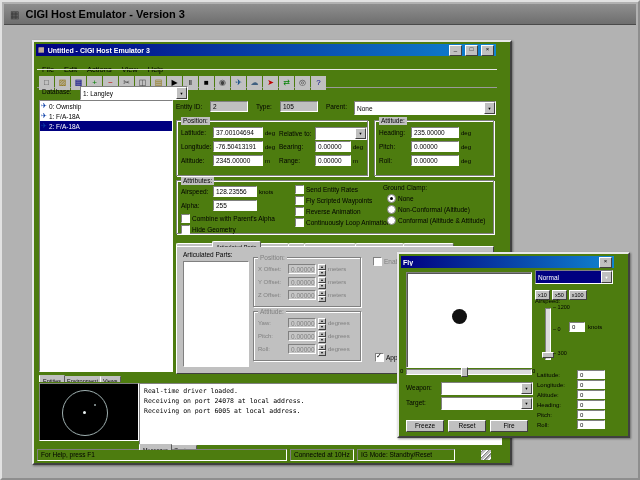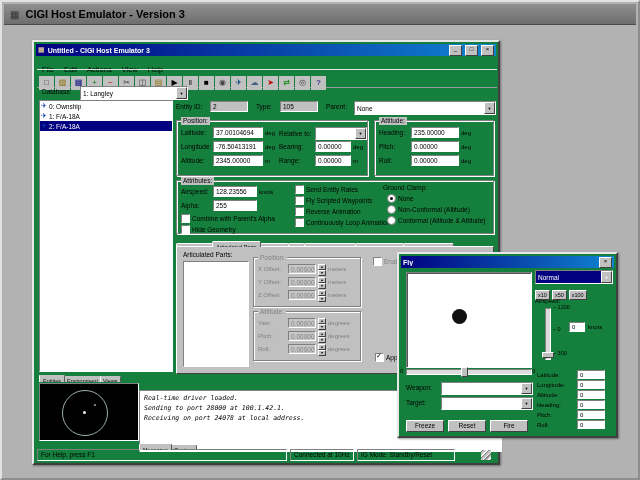--- a/index.html
+++ b/index.html
@@ -5,22 +5,22 @@
   html,body{margin:0;padding:0;}
   body{width:640px;height:480px;position:relative;overflow:hidden;background:#aeaeae;
        font-family:"Liberation Sans",sans-serif;color:#000;}
   .abs{position:absolute;}
   .desktop{position:absolute;inset:0;background:#b2b2b2;border:2px outset #e2e2e2;}
   .outer-titlebar{position:absolute;left:2px;top:2px;right:2px;height:20px;
       background:linear-gradient(180deg,#8f8f8f,#6e6e6e);display:flex;align-items:center;gap:6px;
       padding:0 6px;border-bottom:1px solid #4a4a4a;}
   .outer-title{font-size:11px;font-weight:bold;}
   .outer-icon{font-size:10px;color:#333;}
-  .win{position:absolute;background:#15803d;border:2px solid;border-color:#e8e8e8 #404040 #404040 #e8e8e8;
-      box-shadow:1px 1px 2px rgba(0,0,0,.4);}
+  .win{position:absolute;background:#4d7c0f;border:2px solid;border-color:#e8e8e8 #404040 #404040 #e8e8e8;
+      box-shadow:1px 1px 2px rgba(0,0,0,.4);padding-left:12px;}
   .titlebar{position:absolute;left:2px;top:2px;height:12px;background:linear-gradient(90deg,#000080,#1084d0);
       display:flex;align-items:center;gap:3px;padding:0 2px;}
   .titlebar .t{color:#fff;font-size:7px;font-weight:bold;flex:1;white-space:nowrap;overflow:hidden;}
   .titlebar .ticon{font-size:7px;color:#ffe49c;}
   .tb-btn{width:11px;height:9px;flex:none;background:#c0c0c0;border:1px solid;
       border-color:#fff #404040 #404040 #fff;font-size:6px;line-height:7px;text-align:center;}
   .menubar{white-space:nowrap;}
   .menu-item{display:inline-block;padding:1px 5px;font-size:7.5px;}
   .toolbar{white-space:nowrap;border-top:1px solid #e6e6e6;border-bottom:1px solid #9a9a9a;padding:1px 2px;}
   .tool-btn{display:inline-block;width:13px;height:12px;text-align:center;font-size:8px;line-height:11px;
@@ -330,24 +330,24 @@
     </div>
 
     <div class="tabstrip" style="left:5px;top:328px;width:134px;height:12px;"><div class="tab btab active">Entities</div><div class="tab btab">Environment</div><div class="tab btab">Views</div></div>
 
     <div class="radar" style="left:5px;top:341px;width:98px;height:56px;">
       <div class="radar-ring" style="left:22px;top:6px;width:44px;height:44px;"></div>
       <div class="radar-dot" style="left:43px;top:27px;width:3px;height:3px;"></div>
       <div class="radar-dot" style="left:54px;top:20px;width:2px;height:2px;background:#9aa8a8;"></div>
     </div>
 
-    <div class="console" style="left:105px;top:348px;width:353px;height:56px;font-style:italic;">
+    <div class="console" style="left:105px;top:341px;width:353px;height:56px;">
         <div class="console-line">Real-time driver loaded.</div>
-        <div class="console-line">Sending to port 28000 at 100.1.42.1.</div>
         <div class="console-line">Receiving on port 24078 at local address.</div>
+        <div class="console-line">Receiving on port 6005 at local address.</div>
       </div>
     <div class="tabstrip" style="left:105px;top:397px;width:200px;height:11px;"><div class="tab btab active">Messages</div><div class="tab btab">Capture</div></div>
 
     <div class="status-cell" style="left:3px;top:407px;width:250px;">For Help, press F1</div>
     <div class="status-cell" style="left:256px;top:407px;width:64px;">Connected at 10Hz</div>
     <div class="status-cell" style="left:323px;top:407px;width:98px;">IG Mode: Standby/Reset</div>
     <div class="grip" style="left:447px;top:408px;"></div>
   </div>
 
   <div class="win" style="left:395px;top:250px;width:217px;height:182px;z-index:20;">

